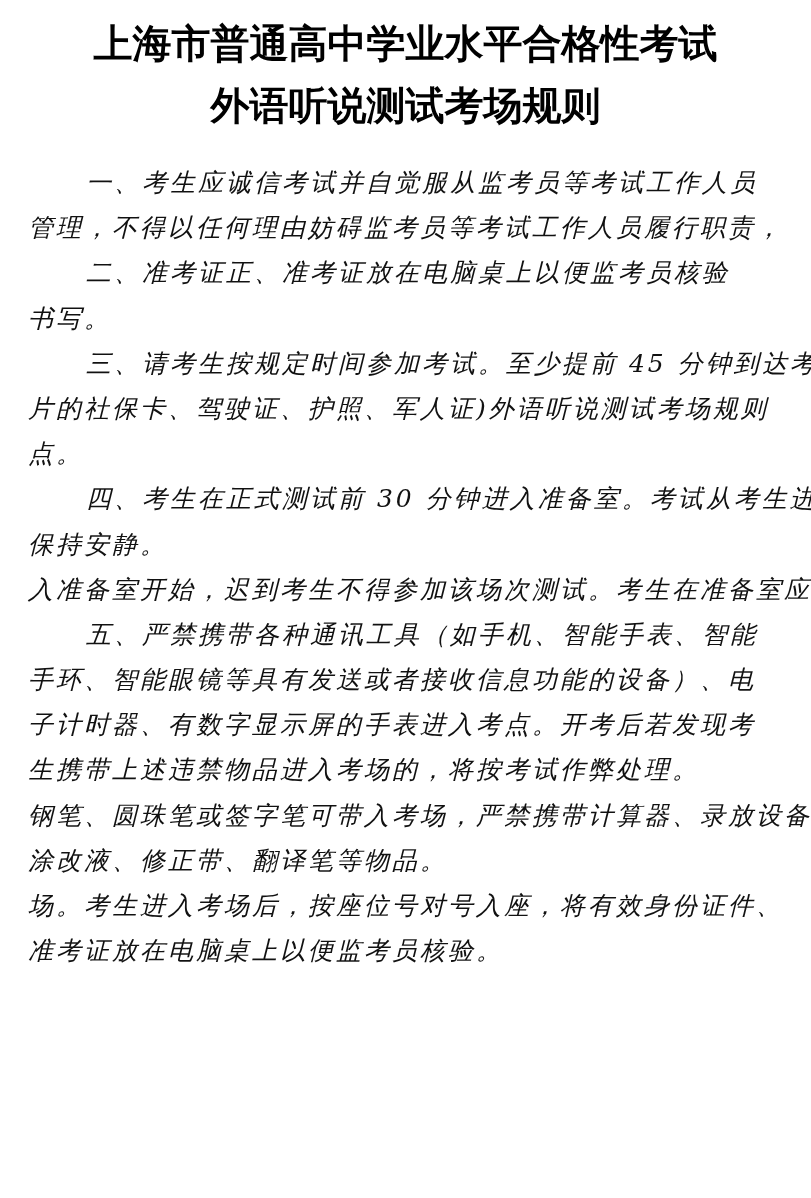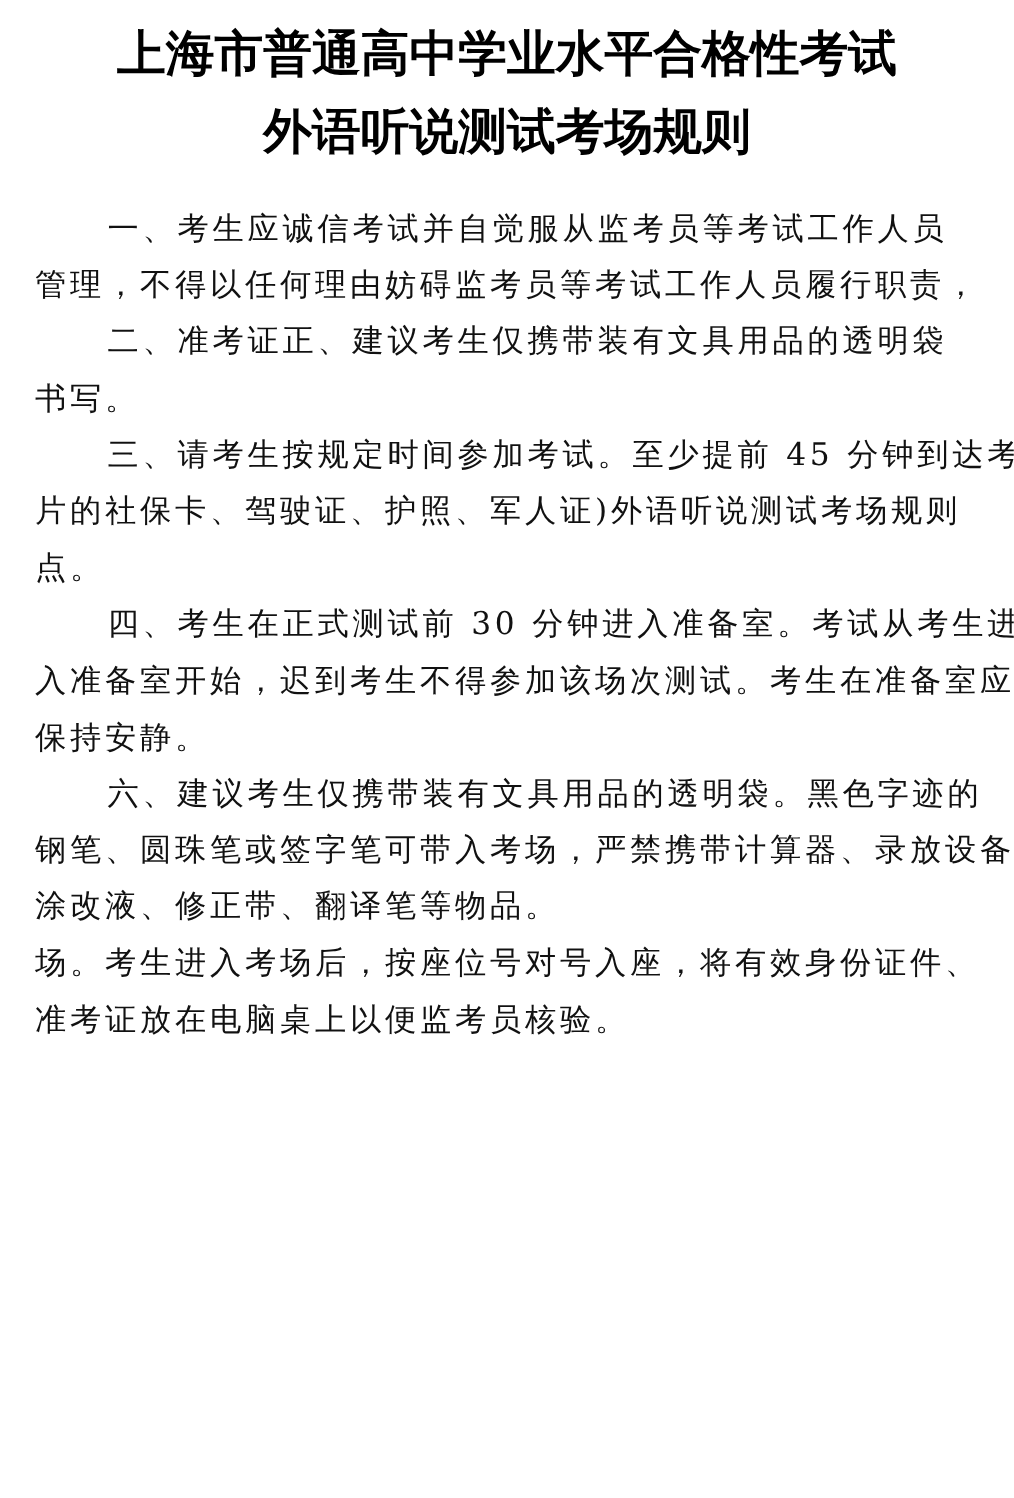--- a/index.html
+++ b/index.html
@@ -36,20 +36,21 @@
     height: 62px;
     white-space: nowrap;
     letter-spacing: 0px;
     color: #000;
   }
   .body-block {
     position: absolute;
     left: 28px;
     top: 160px;
     width: 770px;
+    font-style: italic;
   }
   .line {
     font-family: "DejaVu Serif", "Liberation Serif", serif;
     font-size: 25px;
     line-height: 45.2px;
     height: 45.2px;
     white-space: nowrap;
     letter-spacing: 3px;
     color: #111;
   }
@@ -68,39 +69,44 @@
   </div>
 
   <div class="body-block">
 
     <div>
       <div class="line indent">一、考生应诚信考试并自觉服从监考员等考试工作人员</div>
       <div class="line">管理，不得以任何理由妨碍监考员等考试工作人员履行职责，</div>
     </div>
 
     <div>
-      <div class="line indent">二、准考证正、建议考生仅携带装有文具用品的透明袋</div>
+      <div class="line indent">二、准考证正、准考证放在电脑桌上以便监考员核验</div>
       <div class="line">书写。</div>
     </div>
 
     <div>
       <div class="line indent">三、请考生按规定时间参加考试。至少提前 45 分钟到达考</div>
       <div class="line">片的社保卡、驾驶证、护照、军人证)外语听说测试考场规则</div>
       <div class="line">点。</div>
     </div>
 
     <div>
       <div class="line indent">四、考生在正式测试前 30 分钟进入准备室。考试从考生进</div>
+      <div class="line">保持安静。</div>
       <div class="line">入准备室开始，迟到考生不得参加该场次测试。考生在准备室应</div>
-      <div class="line">保持安静。</div>
     </div>
 
+    <div>
+      <div class="line indent">五、严禁携带各种通讯工具（如手机、智能手表、智能</div>
+      <div class="line">手环、智能眼镜等具有发送或者接收信息功能的设备）、电</div>
+      <div class="line">子计时器、有数字显示屏的手表进入考点。开考后若发现考</div>
+      <div class="line">生携带上述违禁物品进入考场的，将按考试作弊处理。</div>
+    </div>
 
     <div>
-      <div class="line indent">六、建议考生仅携带装有文具用品的透明袋。黑色字迹的</div>
       <div class="line">钢笔、圆珠笔或签字笔可带入考场，严禁携带计算器、录放设备、</div>
       <div class="line">涂改液、修正带、翻译笔等物品。</div>
     </div>
 
     <div>
       <div class="line">场。考生进入考场后，按座位号对号入座，将有效身份证件、</div>
       <div class="line">准考证放在电脑桌上以便监考员核验。</div>
     </div>
 
   </div>

